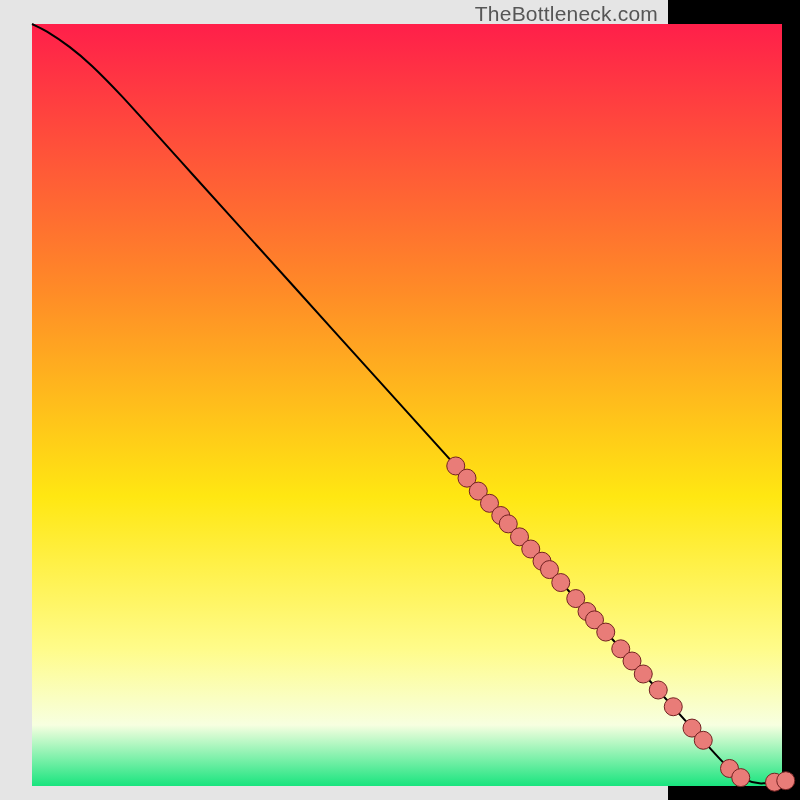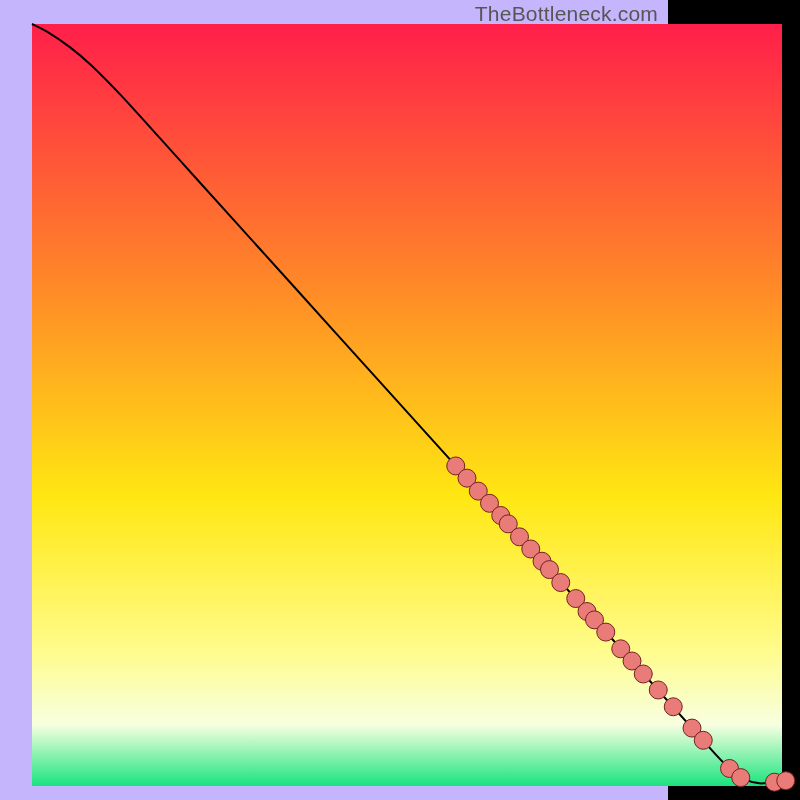--- a/index.html
+++ b/index.html
@@ -7,21 +7,21 @@
     padding: 0;
     width: 800px;
     height: 800px;
     background: #000;
     overflow: hidden;
   }
   .frame {
     position: relative;
     width: 668px;
     height: 800px;
-    background: #c4b5fd;
+    background: #e5e5e5;
   }
   .watermark {
     position: absolute;
     top: 2px;
     right: 10px;
     font-family: Arial, Helvetica, sans-serif;
     font-size: 21px;
     color: #565656;
     font-weight: 500;
     letter-spacing: 0.2px;

